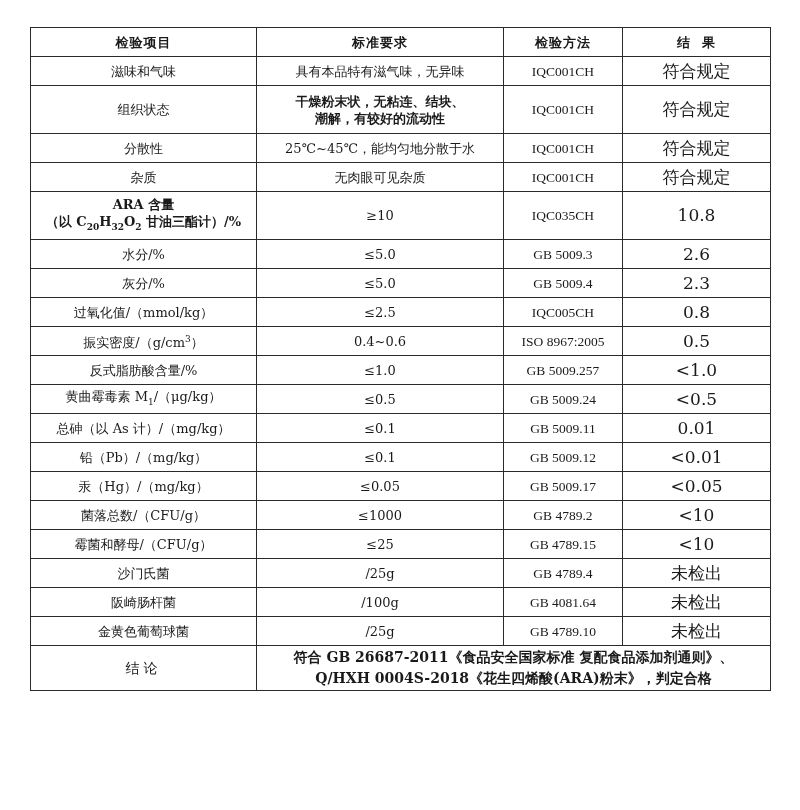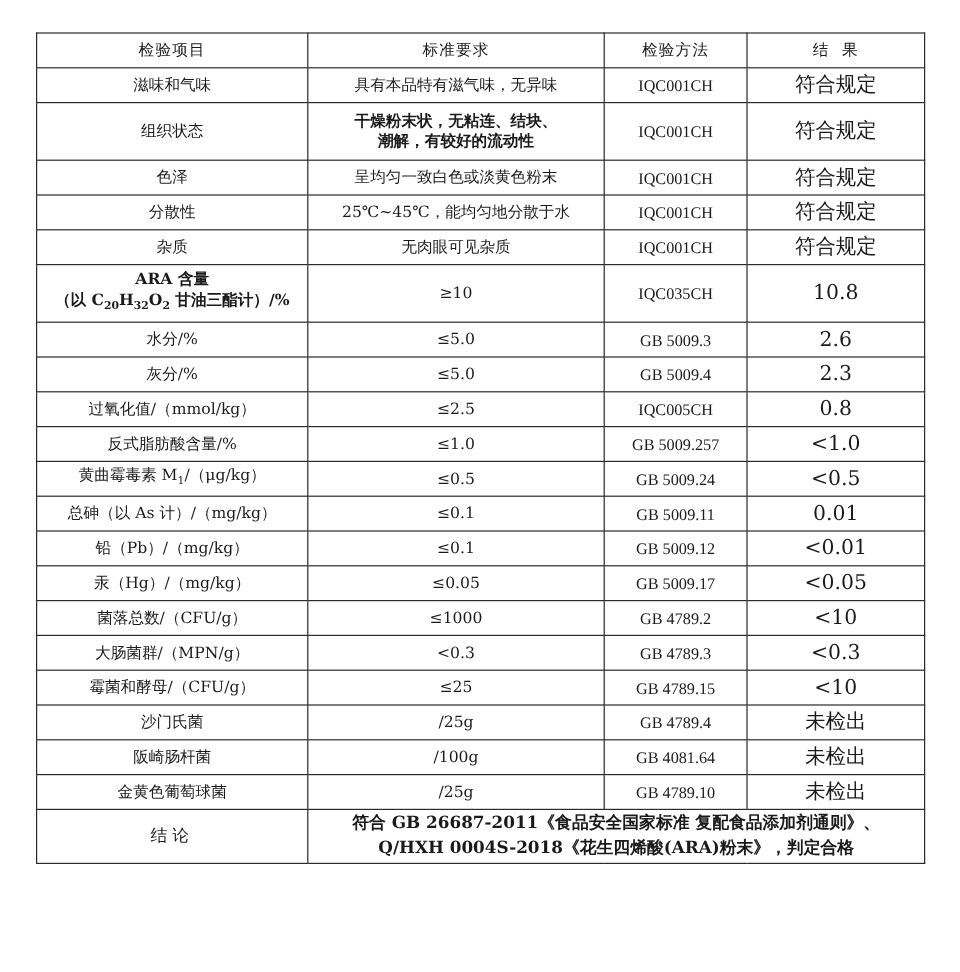--- a/index.html
+++ b/index.html
@@ -12,21 +12,21 @@
              white-space: nowrap; overflow: hidden; }
     th { height: 28px; }
     tr.r1 td { height: 28px; }
     tr.r2 td { height: 47px; }
     tr.rc td { height: 44px; }
     td.std, td.item { font-size: 13px; }
     td.method { font-family: "Liberation Serif", serif; font-size: 13.5px; }
     td.result { font-size: 17px; }
     td.conclusion { font-size: 14px; line-height: 21px; }
     .cell-text { display: block; font-weight: bold; }
-    .hdr { letter-spacing: 1px; }
+    .hdr { letter-spacing: 1px; font-weight: bold; }
     sub, sup { font-size: 9px; }
   </style>
 </head>
 <body>
 
 <div class="sheet">
   <table>
     <colgroup>
       <col style="width:226px">
       <col style="width:247px">
@@ -53,26 +53,20 @@
       <tr class="r2">
         <td class="item">组织状态</td>
         <td class="std">
           <span class="cell-text">干燥粉末状，无粘连、结块、</span>
           <span class="cell-text">潮解，有较好的流动性</span>
         </td>
         <td class="method">IQC001CH</td>
         <td class="result">符合规定</td>
       </tr>
 
-      <tr class="r1">
-        <td class="item">色泽</td>
-        <td class="std">呈均匀一致白色或淡黄色粉末</td>
-        <td class="method">IQC001CH</td>
-        <td class="result">符合规定</td>
-      </tr>
 
       <tr class="r1">
         <td class="item">分散性</td>
         <td class="std">25℃~45℃，能均匀地分散于水</td>
         <td class="method">IQC001CH</td>
         <td class="result">符合规定</td>
       </tr>
 
       <tr class="r1">
         <td class="item">杂质</td>
@@ -103,20 +97,26 @@
         <td class="method">GB 5009.4</td>
         <td class="result">2.3</td>
       </tr>
       <tr class="r1">
         <td class="item">过氧化值/（mmol/kg）</td>
         <td class="std">≤2.5</td>
         <td class="method">IQC005CH</td>
         <td class="result">0.8</td>
       </tr>
 
+      <tr class="r1">
+        <td class="item"><span>振实密度/（g/cm</span><sup>3</sup><span>）</span></td>
+        <td class="std">0.4~0.6</td>
+        <td class="method">ISO 8967:2005</td>
+        <td class="result">0.5</td>
+      </tr>
 
       <tr class="r1">
         <td class="item">反式脂肪酸含量/%</td>
         <td class="std">≤1.0</td>
         <td class="method">GB 5009.257</td>
         <td class="result">&lt;1.0</td>
       </tr>
 
       <tr class="r1">
         <td class="item"><span>黄曲霉毒素 M</span><sub>1</sub><span>/（μg/kg）</span></td>
@@ -143,26 +143,20 @@
         <td class="method">GB 5009.17</td>
         <td class="result">&lt;0.05</td>
       </tr>
       <tr class="r1">
         <td class="item">菌落总数/（CFU/g）</td>
         <td class="std">≤1000</td>
         <td class="method">GB 4789.2</td>
         <td class="result">&lt;10</td>
       </tr>
       <tr class="r1">
-        <td class="item">大肠菌群/（MPN/g）</td>
-        <td class="std">&lt;0.3</td>
-        <td class="method">GB 4789.3</td>
-        <td class="result">&lt;0.3</td>
-      </tr>
-      <tr class="r1">
         <td class="item">霉菌和酵母/（CFU/g）</td>
         <td class="std">≤25</td>
         <td class="method">GB 4789.15</td>
         <td class="result">&lt;10</td>
       </tr>
       <tr class="r1">
         <td class="item">沙门氏菌</td>
         <td class="std">/25g</td>
         <td class="method">GB 4789.4</td>
         <td class="result">未检出</td>

